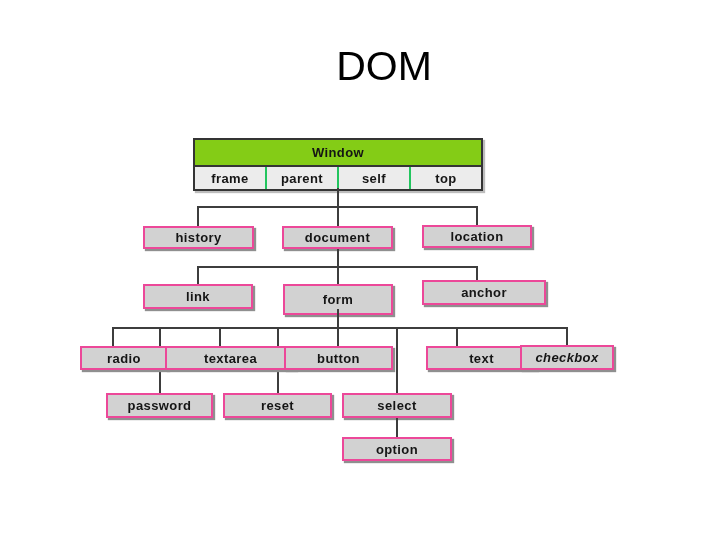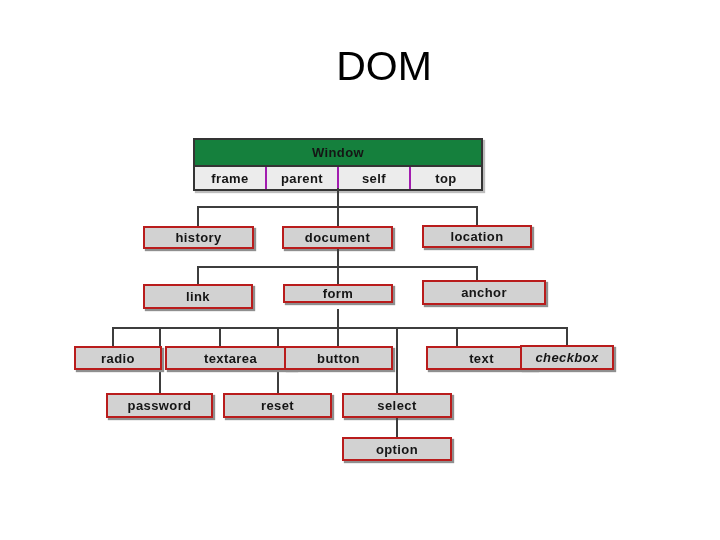--- a/index.html
+++ b/index.html
@@ -8,40 +8,40 @@
     font-family:"Liberation Sans",sans-serif;overflow:hidden;
   }
   .slide-title{
     position:absolute;top:44px;left:0;width:720px;text-align:center;
     font-size:41px;line-height:1.1;color:#000;font-weight:400;
     font-family:"Liberation Sans",sans-serif;letter-spacing:0px;padding-left:24px;
   }
   
   .node{
     position:absolute;box-sizing:border-box;
-    background:#d2d2d2;border:2px solid #b91c1c;
+    background:#d2d2d2;border:2px solid #ec4899;
     box-shadow:2px 2px 1px #8f8f8f;
     display:flex;align-items:center;justify-content:center;
     font-weight:bold;font-size:13px;color:#151515;letter-spacing:.4px;
   }
   
   .wtable{
     position:absolute;left:193px;top:138px;width:290px;box-sizing:border-box;
     border:2px solid #343434;background:#f6f6f6;box-shadow:2px 2px 1px #bdbdbd;
   }
   .whead{
     height:25px;display:flex;align-items:center;justify-content:center;
     font-weight:bold;font-size:13px;color:#151515;letter-spacing:.4px;
-    border-bottom:2px solid #343434;background:#15803d;
+    border-bottom:2px solid #343434;background:#84cc16;
   }
   .wcells{display:flex;height:22px;background:#ececec;}
   .wcell{
     flex:1;display:flex;align-items:center;justify-content:center;
     font-weight:bold;font-size:13px;color:#151515;letter-spacing:.4px;
-    border-right:2px solid #a21caf;
+    border-right:2px solid #22c55e;
   }
   .wcell:last-child{border-right:none;}
   
   .line{position:absolute;background:#3d3d3d;}
 </style>
 </head>
 <body>
 
 <div class="slide">
 
@@ -67,35 +67,35 @@
     <div class="node" style="left:143px;top:226px;width:111px;height:23px;">history</div>
     <div class="node" style="left:282px;top:226px;width:111px;height:23px;">document</div>
     <div class="node" style="left:422px;top:225px;width:110px;height:23px;">location</div>
 
     <div class="line" style="left:337px;top:249px;width:2px;height:36px;"></div>
     <div class="line" style="left:197px;top:266px;width:281px;height:2px;"></div>
     <div class="line" style="left:197px;top:266px;width:2px;height:19px;"></div>
     <div class="line" style="left:476px;top:266px;width:2px;height:19px;"></div>
 
     <div class="node" style="left:143px;top:284px;width:110px;height:25px;">link</div>
-    <div class="node" style="left:283px;top:284px;width:110px;height:19px;">form</div>
+    <div class="node" style="left:283px;top:284px;width:110px;height:31px;">form</div>
     <div class="node" style="left:422px;top:280px;width:124px;height:25px;">anchor</div>
 
     <div class="line" style="left:337px;top:309px;width:2px;height:37px;"></div>
     <div class="line" style="left:112px;top:327px;width:456px;height:2px;"></div>
     <div class="line" style="left:112px;top:327px;width:2px;height:19px;"></div>
     <div class="line" style="left:219px;top:327px;width:2px;height:19px;"></div>
     <div class="line" style="left:456px;top:327px;width:2px;height:19px;"></div>
     <div class="line" style="left:566px;top:327px;width:2px;height:19px;"></div>
 
     <div class="line" style="left:159px;top:327px;width:2px;height:66px;"></div>
     <div class="line" style="left:277px;top:327px;width:2px;height:66px;"></div>
     <div class="line" style="left:396px;top:327px;width:2px;height:66px;"></div>
 
-    <div class="node" style="left:74px;top:346px;width:88px;height:24px;">radio</div>
+    <div class="node" style="left:80px;top:346px;width:88px;height:24px;">radio</div>
     <div class="node" style="left:165px;top:346px;width:131px;height:24px;">textarea</div>
     <div class="node" style="left:284px;top:346px;width:109px;height:24px;">button</div>
     <div class="node" style="left:402px;top:346px;width:111px;height:24px;margin-left:24px;">text</div>
     <div class="node" style="left:520px;top:345px;width:94px;height:25px;font-style:italic;">checkbox</div>
 
     <div class="node" style="left:106px;top:393px;width:107px;height:25px;">password</div>
     <div class="node" style="left:223px;top:393px;width:109px;height:25px;">reset</div>
     <div class="node" style="left:342px;top:393px;width:110px;height:25px;">select</div>
 
     <div class="line" style="left:396px;top:418px;width:2px;height:19px;"></div>

